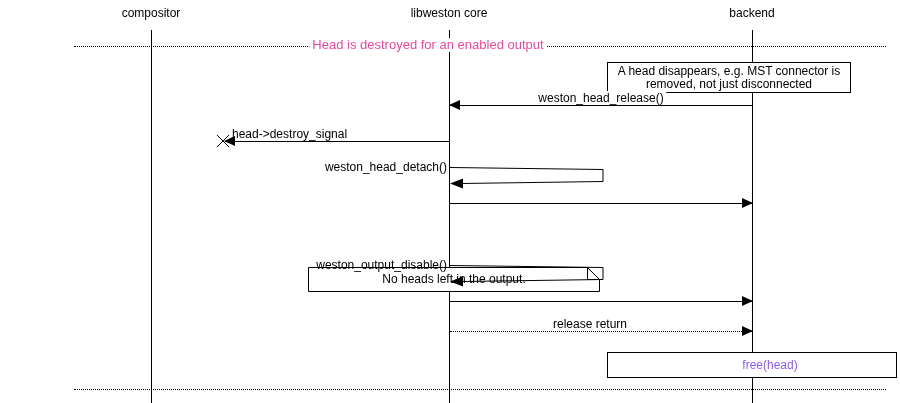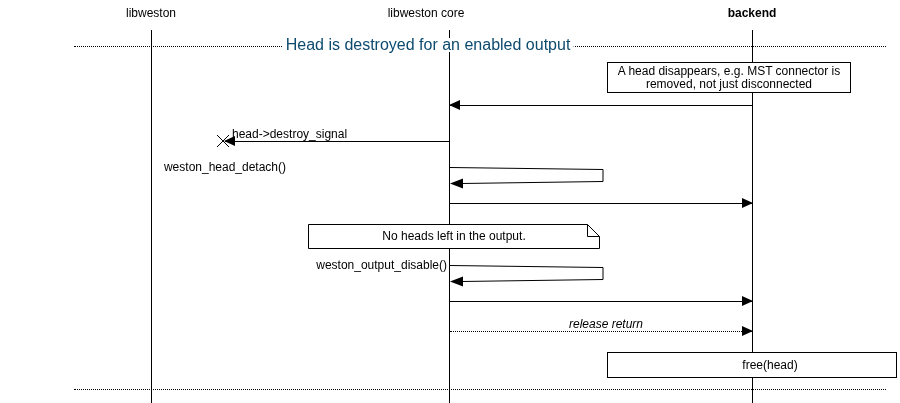--- a/index.html
+++ b/index.html
@@ -37,24 +37,24 @@
   .divider {
     position: absolute;
     height: 0;
     border-top: 1px dotted #000000;
   }
   .divider-label {
     position: absolute;
     transform: translateX(-50%);
     background: #ffffff;
     padding: 0 3px;
-    font-size: 16px;
+    font-size: 13px;
     line-height: 14px;
     white-space: nowrap;
-    color: #0c4a6e;
+    color: #ec4899;
   }
 
   
   .note {
     position: absolute;
     box-sizing: border-box;
     border: 1px solid #000000;
     background: #ffffff;
     font-size: 12px;
     line-height: 13px;
@@ -62,20 +62,21 @@
     color: #000;
     display: flex;
     align-items: center;
     justify-content: center;
     padding: 1px 4px;
   }
   .note.folded {
     border: none;
     background: transparent;
     padding: 0;
+    margin-top: 43px;
   }
   .note.folded .fold-svg {
     position: absolute;
     left: 0;
     top: 0;
   }
   .note.folded .fold-text {
     position: relative;
     z-index: 2;
     width: 100%;
@@ -84,21 +85,21 @@
 
   
   .plainbox {
     position: absolute;
     box-sizing: border-box;
     border: 1px solid #000000;
     background: #ffffff;
     font-size: 12px;
     line-height: 14px;
     text-align: center;
-    color: #000000;
+    color: #8b5cf6;
     display: flex;
     align-items: center;
     justify-content: center;
     padding-left: 36px;
   }
 
   
   .msg {
     position: absolute;
     height: 0;
@@ -156,25 +157,25 @@
   
   .xmark {
     position: absolute;
   }
   .xmark svg { display: block; }
 </style>
 </head>
 <body>
 
 <div id="canvas">
-    <div class="participant-label" style="left: 151px; top: 6px;">libweston</div>
+    <div class="participant-label" style="left: 151px; top: 6px;">compositor</div>
     <div class="lifeline" style="left: 151px; top: 30px; height: 373px;"></div>
-    <div class="participant-label" style="left: 426px; top: 6px;">libweston core</div>
+    <div class="participant-label" style="left: 449px; top: 6px;">libweston core</div>
     <div class="lifeline" style="left: 449px; top: 30px; height: 373px;"></div>
-    <div class="participant-label" style="left: 752px; top: 6px; font-weight: bold;">backend</div>
+    <div class="participant-label" style="left: 752px; top: 6px;">backend</div>
     <div class="lifeline" style="left: 752px; top: 30px; height: 373px;"></div>
     <div class="divider" style="left: 74px; top: 46px; width: 812px;"></div>
     <div class="divider-label" style="left: 428px; top: 38px;">Head is destroyed for an enabled output</div>
     <div class="divider" style="left: 74px; top: 389px; width: 812px;"></div>
     <div class="note" style="left: 607px; top: 62px; width: 244px; height: 31px;">
       <div>A head disappears, e.g. MST connector is removed, not just disconnected</div>
     </div>
     <div class="note folded" style="left: 308px; top: 224px; width: 292px; height: 25px;">
       <svg class="fold-svg" width="292" height="25">
         <path d="M0.5,0.5 L279.5,0.5 L291.5,12.5 L291.5,24.5 L0.5,24.5 Z" fill="#ffffff" stroke="#000000" stroke-width="1"></path>
@@ -182,51 +183,52 @@
       </svg>
       <div class="fold-text">No heads left in the output.</div>
     </div>
     <div class="plainbox" style="left: 607px; top: 352px; width: 290px; height: 26px;">
       <span>free(head)</span>
     </div>
     <div class="msg solid" style="left: 450px; top: 105px; width: 302px;">
       <div class="shaft"></div>
       <div class="arrowhead left"></div>
     </div>
+    <div class="msg-label" style="left: 601px; top: 91px;">weston_head_release()</div>
     <div class="msg solid" style="left: 225px; top: 141px; width: 224px;">
       <div class="shaft"></div>
       <div class="arrowhead left"></div>
     </div>
     <div class="msg-label right-aligned" style="left: 232px; top: 127px; background: transparent; padding: 0px;">head-&gt;destroy_signal</div>
     <div class="xmark" style="left: 216px; top: 134px;">
       <svg width="14" height="14">
         <line x1="1" y1="1" x2="13" y2="13" stroke="#000000" stroke-width="1"></line>
         <line x1="13" y1="1" x2="1" y2="13" stroke="#000000" stroke-width="1"></line>
       </svg>
     </div>
     <div class="selfmsg" style="left: 450px; top: 167px;">
       <svg width="159" height="28">
         <path d="M0,0.5 L153,2.5 L153,14.5 L12,16.5" fill="none" stroke="#000000" stroke-width="1"></path>
         <polygon points="0,16.5 13,11.5 13,21.5" fill="#000000"></polygon>
       </svg>
     </div>
-    <div class="msg-label right-aligned" style="left: 0px; top: 160px; width: 444px; text-align: center; background: transparent;">weston_head_detach()</div>
+    <div class="msg-label right-aligned" style="left: 0px; top: 160px; width: 444px; text-align: right; background: transparent;">weston_head_detach()</div>
     <div class="msg solid" style="left: 450px; top: 203px; width: 302px;">
       <div class="shaft"></div>
       <div class="arrowhead right"></div>
     </div>
     <div class="selfmsg" style="left: 450px; top: 265px;">
       <svg width="159" height="28">
         <path d="M0,0.5 L153,2.5 L153,14.5 L12,16.5" fill="none" stroke="#000000" stroke-width="1"></path>
         <polygon points="0,16.5 13,11.5 13,21.5" fill="#000000"></polygon>
       </svg>
     </div>
     <div class="msg-label right-aligned" style="left: 0px; top: 258px; width: 444px; text-align: right; background: transparent;">weston_output_disable()</div>
     <div class="msg solid" style="left: 450px; top: 301px; width: 302px;">
       <div class="shaft"></div>
       <div class="arrowhead right"></div>
     </div>
     <div class="msg dotted" style="left: 450px; top: 331px; width: 302px;">
       <div class="shaft"></div>
       <div class="arrowhead right"></div>
     </div>
-    <div class="msg-label" style="left: 606px; top: 317px; font-style: italic;">release return</div>
+    <div class="msg-label" style="left: 590px; top: 317px;">release return</div>
   </div>
 
 </body></html>

